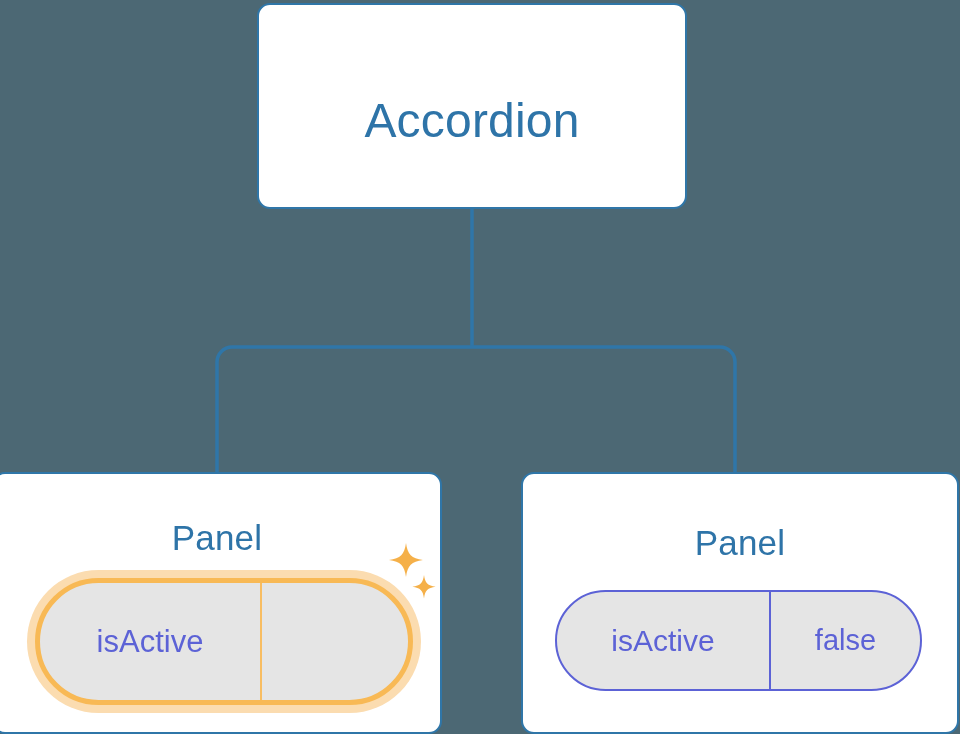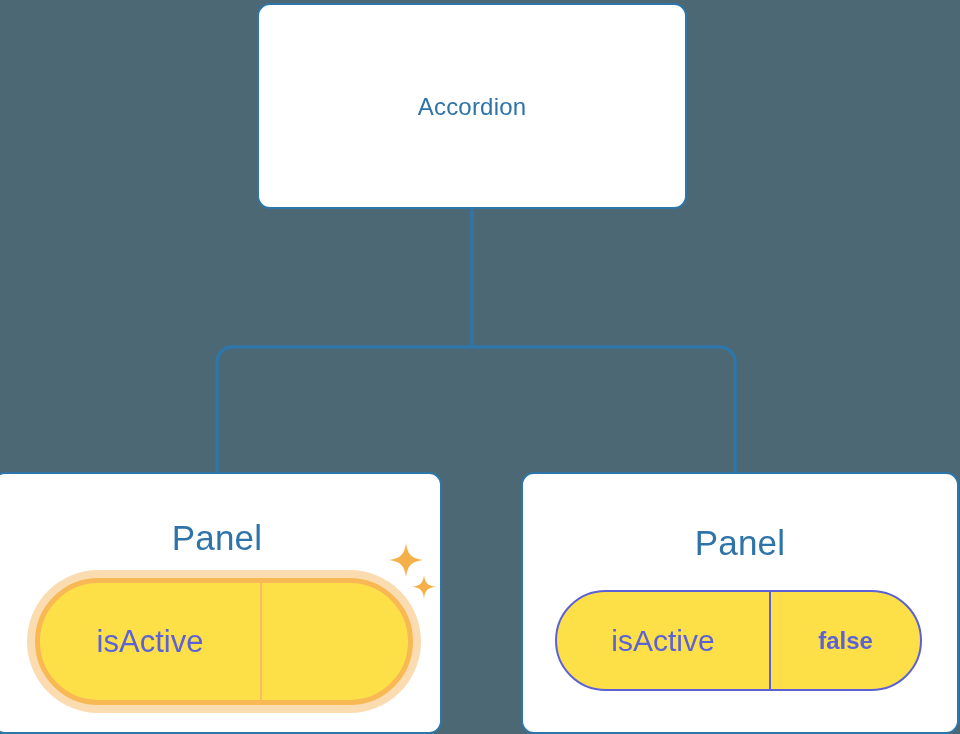--- a/index.html
+++ b/index.html
@@ -69,38 +69,38 @@
     text-align: center;
     color: #2e74a8;
     font-size: 35px;
     font-weight: 400;
     letter-spacing: 0.2px;
     white-space: nowrap;
   }
 
   #accordion-card .node-title {
     top: 88px;
-    font-size: 24px;
+    font-size: 48px;
   }
 
   #panel-card-left .node-title {
     top: 44px;
   }
 
   #panel-card-right .node-title {
     top: 49px;
   }
 
   
   .prop-pill {
     position: absolute;
     display: flex;
     align-items: stretch;
     box-sizing: border-box;
-    background: #fde047;
+    background: #e5e5e5;
   }
 
   .prop-pill .pill-key,
   .prop-pill .pill-value {
     display: flex;
     align-items: center;
     justify-content: center;
     box-sizing: border-box;
     white-space: nowrap;
     color: #5c62d6;
@@ -150,22 +150,22 @@
   }
 
   #pill-right .pill-key {
     width: 214px;
     font-size: 30px;
     border-right: 2px solid #5c62d6;
   }
 
   #pill-right .pill-value {
     flex: 1;
-    font-size: 24px;
-    font-weight: 700;
+    font-size: 29px;
+    font-weight: 400;
   }
 
   
   #sparkles {
     position: absolute;
     left: 384px;
     top: 542px;
     width: 60px;
     height: 66px;
     pointer-events: none;

